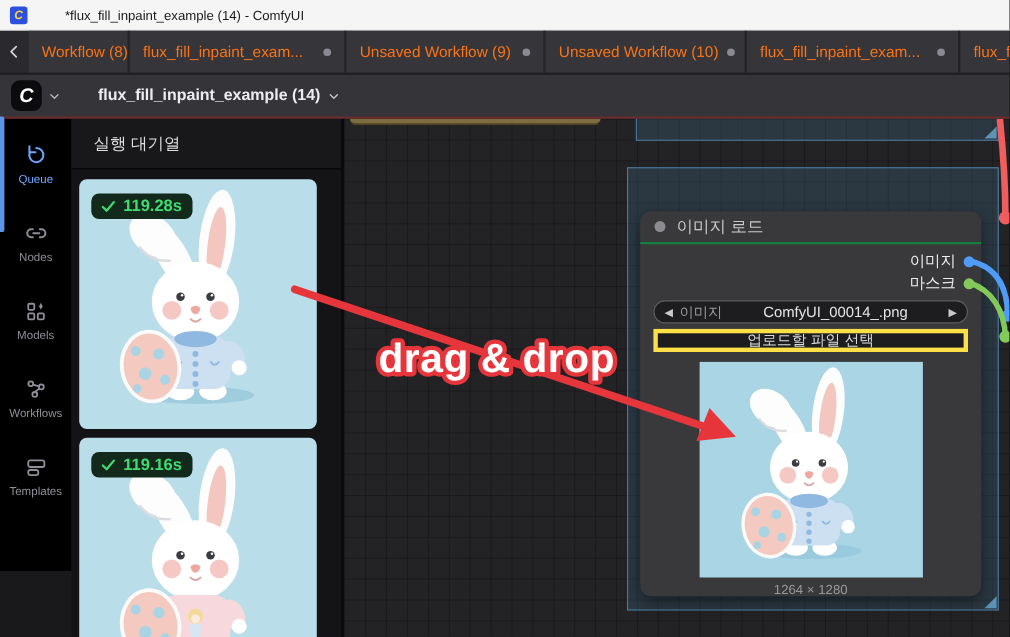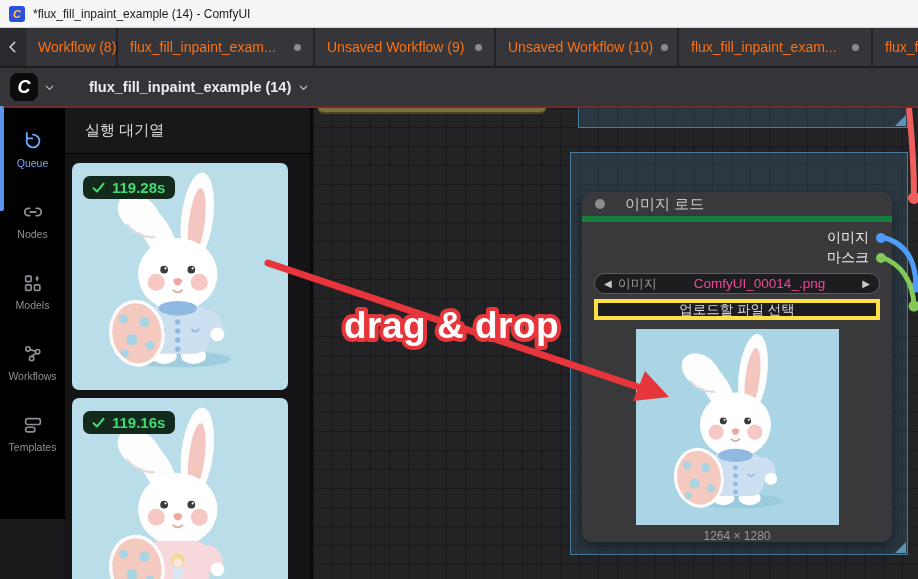--- a/index.html
+++ b/index.html
@@ -5,21 +5,21 @@
   * { margin:0; padding:0; box-sizing:border-box; }
   html,body { width:918px; height:579px; overflow:hidden; background:#000;
     font-family:"Liberation Sans", sans-serif; }
   #app { position:relative; width:918px; height:579px; overflow:hidden; background:#19191c; }
 
   
   .titlebar { position:absolute; left:0; top:0; width:100%; height:28px; background:#f5f5f5;
     border-bottom:1px solid #d6d6d6; display:flex; align-items:center; gap:8px; padding:0 9px; }
   .app-icon { width:16px; height:16px; border-radius:3px; background:#2b50e0; color:#ffd23f;
     font-weight:bold; font-size:11px; line-height:16px; text-align:center; font-style:italic; }
-  .win-title { font-size:12px; color:#1b1b1b; }
+  .win-title { font-size:12px; color:#1b1b1b;margin-left:26px; }
 
   
   .tabbar { position:absolute; left:0; top:28px; width:100%; height:40px; background:#2a2a2e;
     border-bottom:2px solid #1d1d21; display:flex; align-items:stretch; }
   .back-btn { width:26px; display:flex; align-items:center; justify-content:center; color:#d6d6da; }
   .tab { display:flex; align-items:center; justify-content:space-between; gap:8px; padding:0 12px;
     background:#35353a; border-right:2px solid #232327; color:#f97316; font-size:14px;
     white-space:nowrap; overflow:hidden; }
   .tab .dot { flex:0 0 auto; width:7px; height:7px; border-radius:50%; background:#8a8a92; }
   .t1{width:92px}.t2{width:197px}.t3{width:181px}.t4{width:183px}.t5{width:194px}
@@ -72,32 +72,32 @@
   .group-top { left:265px; top:-13px; width:330px; height:33px; }
   .rs-tri { position:absolute; right:1px; bottom:1px; width:0; height:0;
     border-left:11px solid transparent; border-bottom:11px solid #5d93b5; }
   .group-step2 { left:257px; top:44px; width:338px; height:403px; }
   .group-head { height:34px; background:rgba(90,140,175,.15); display:flex; align-items:center; }
   .group-title { color:#56809f; font-size:23px; padding:2px 8px; white-space:nowrap; }
 
   
   .node { position:absolute; left:269px; top:84px; width:310px; height:350px; background:#39393b;
     border-radius:10px; box-shadow:0 5px 14px rgba(0,0,0,.45); }
-  .node-title { height:30px; display:flex; align-items:center; gap:20px; padding:0 13px;
-    color:#c9c9cc; font-size:15px; border-bottom:6px solid #15803d; }
+  .node-title { height:30px; display:flex; align-items:center; gap:10px; padding:0 13px;
+    color:#c9c9cc; font-size:15px; border-bottom:2px solid #15803d; }
   .collapse-dot { width:10px; height:10px; border-radius:50%; background:#8b8b90; }
   .outs { margin-top:6px; }
   .out-row { height:20px; display:flex; justify-content:flex-end; align-items:center; gap:7px;
     color:#ededef; font-size:14px; padding-right:6px; }
   .port { width:10px; height:10px; border-radius:50%; }
   .port.blue { background:#4f9cf8; } .port.green { background:#82c95a; }
   .widget { margin:5px 12px 0; height:21px; background:#1d1d1f; border:1px solid #5e5e62;
     border-radius:11px; display:flex; align-items:center; font-size:13px; color:#9b9b9f;
     padding:0 9px; gap:6px; }
-  .widget .value { flex:1; text-align:center; color:#ec4899; font-size:13.5px; }
+  .widget .value { flex:1; text-align:center; color:#e5e5e5; font-size:13.5px; }
   .warrow { font-size:10px; color:#c9c9cc; }
   .btn-widget { margin:5px 12px 0; height:21px; background:#1d1d1f; border:4px solid #fde047;
     display:flex; align-items:center; justify-content:center; color:#dadadc; font-size:13.5px; }
   .preview { margin:9px auto 0; width:203px; height:196px; background:#a9d5e4; overflow:hidden; }
   .preview svg.bunny { width:100%; height:100%; display:block; }
   .img-size { text-align:center; color:#98989c; font-size:12px; margin-top:4px; }
 
   .wires { position:absolute; left:0; top:0; width:605px; height:471px; pointer-events:none; z-index:6; }
   .overlay { position:absolute; left:0; top:0; width:918px; height:579px; pointer-events:none; z-index:50; }
   .ann-text { font-family:"Liberation Sans", sans-serif; font-weight:bold; font-size:37px;

